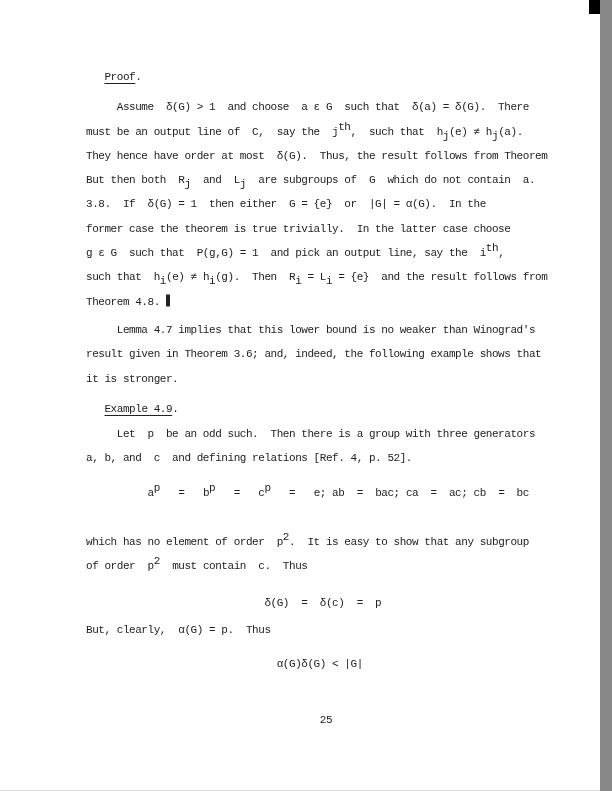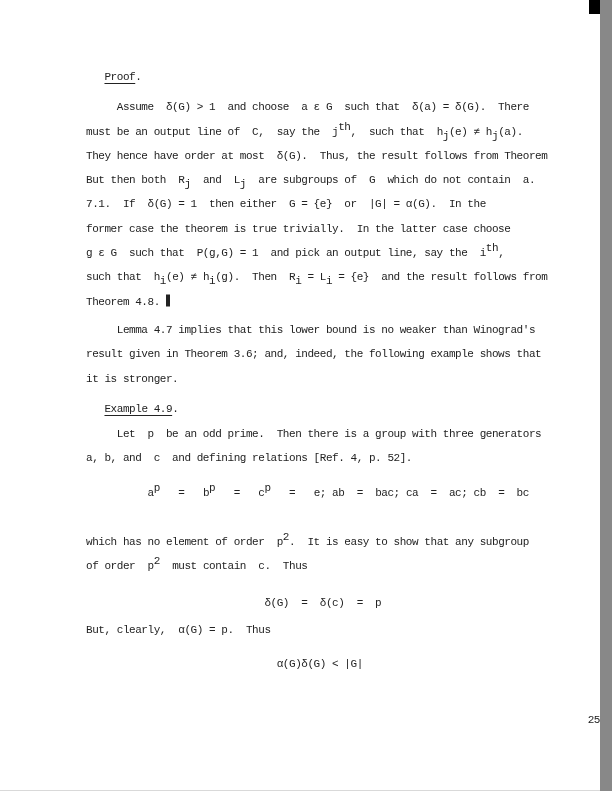--- a/index.html
+++ b/index.html
@@ -25,48 +25,48 @@
   .corner-mark{position:absolute;top:0;right:0;width:11px;height:14px;background:#000;}
   .p1{margin-top:6px;}
   .p2{margin-top:4px;}
   .h-example{margin-top:6px;}
   .p3{margin-top:1px;}
   .eq1{margin-top:10px;}
   .p4{margin-top:25px;}
   .eq2{margin-top:12px;}
   .p5{margin-top:3px;}
   .eq3{margin-top:10px;}
-  .pagenum{margin-top:31px;text-align:right;}
+  .pagenum{margin-top:31px;}
 </style>
 </head>
 <body>
 
 <div class="page">
   <div class="corner-mark"></div>
 
   <div class="heading line">   <span class="u">Proof</span>.</div>
   <div class="para p1">
       <div class="line">     Assume  δ(G) &gt; 1  and choose  a ε G  such that  δ(a) = δ(G).  There</div>
       <div class="line">must be an output line of  C,  say the  j<span class="sup">th</span>,  such that  h<span class="sub">j</span>(e) ≠ h<span class="sub">j</span>(a).</div>
       <div class="line">They hence have order at most  δ(G).  Thus, the result follows from Theorem</div>
       <div class="line">But then both  R<span class="sub">j</span>  and  L<span class="sub">j</span>  are subgroups of  G  which do not contain  a.</div>
-      <div class="line">7.1.  If  δ(G) = 1  then either  G = {e}  or  |G| = α(G).  In the</div>
+      <div class="line">3.8.  If  δ(G) = 1  then either  G = {e}  or  |G| = α(G).  In the</div>
       <div class="line">former case the theorem is true trivially.  In the latter case choose</div>
       <div class="line">g ε G  such that  P(g,G) = 1  and pick an output line, say the  i<span class="sup">th</span>,</div>
       <div class="line">such that  h<span class="sub">i</span>(e) ≠ h<span class="sub">i</span>(g).  Then  R<span class="sub">i</span> = L<span class="sub">i</span> = {e}  and the result follows from</div>
       <div class="line">Theorem 4.8. <span class="qed"></span></div>
     </div>
   <div class="para p2">
       <div class="line">     Lemma 4.7 implies that this lower bound is no weaker than Winograd's</div>
       <div class="line">result given in Theorem 3.6; and, indeed, the following example shows that</div>
       <div class="line">it is stronger.</div>
     </div>
   <div class="heading h-example line">   <span class="u">Example 4.9</span>.</div>
   <div class="para p3">
-      <div class="line">     Let  p  be an odd prime.  Then there is a group with three generators</div>
+      <div class="line">     Let  p  be an odd such.  Then there is a group with three generators</div>
       <div class="line">a, b, and  c  and defining relations [Ref. 4, p. 52].</div>
     </div>
   <div class="eq eq1 line">          a<span class="sup">p</span>   =   b<span class="sup">p</span>   =   c<span class="sup">p</span>   =   e; ab  =  bac; ca  =  ac; cb  =  bc</div>
   <div class="para p4">
       <div class="line">which has no element of order  p<span class="sup">2</span>.  It is easy to show that any subgroup</div>
       <div class="line">of order  p<span class="sup">2</span>  must contain  c.  Thus</div>
     </div>
   <div class="eq eq2 line">                             δ(G)  =  δ(c)  =  p</div>
   <div class="para p5 line">But, clearly,  α(G) = p.  Thus</div>
   <div class="eq eq3 line">                               α(G)δ(G) &lt; |G|</div>

